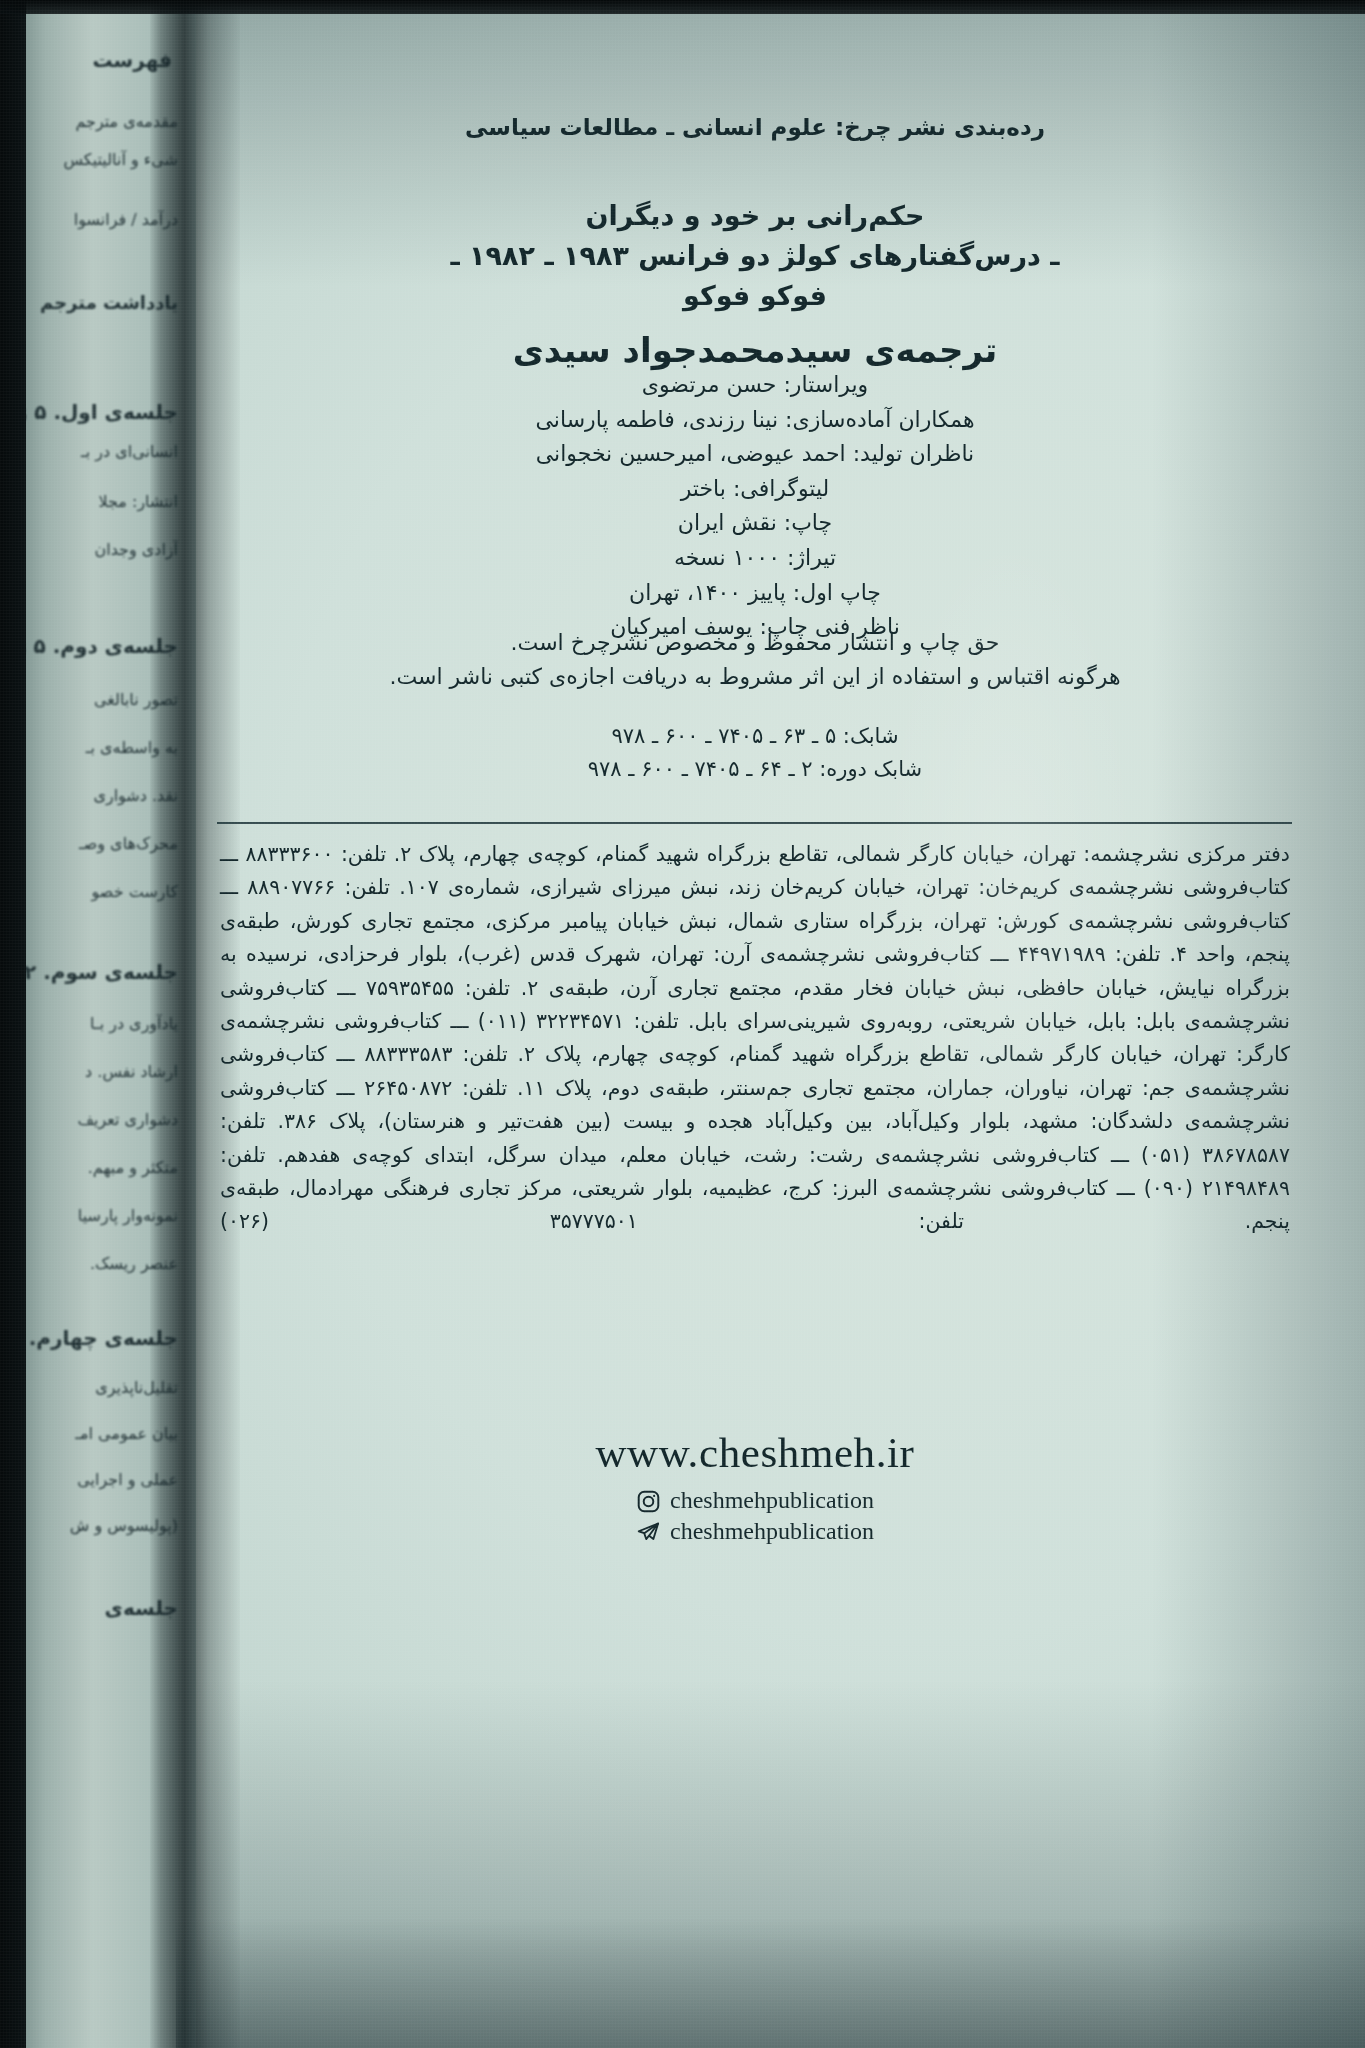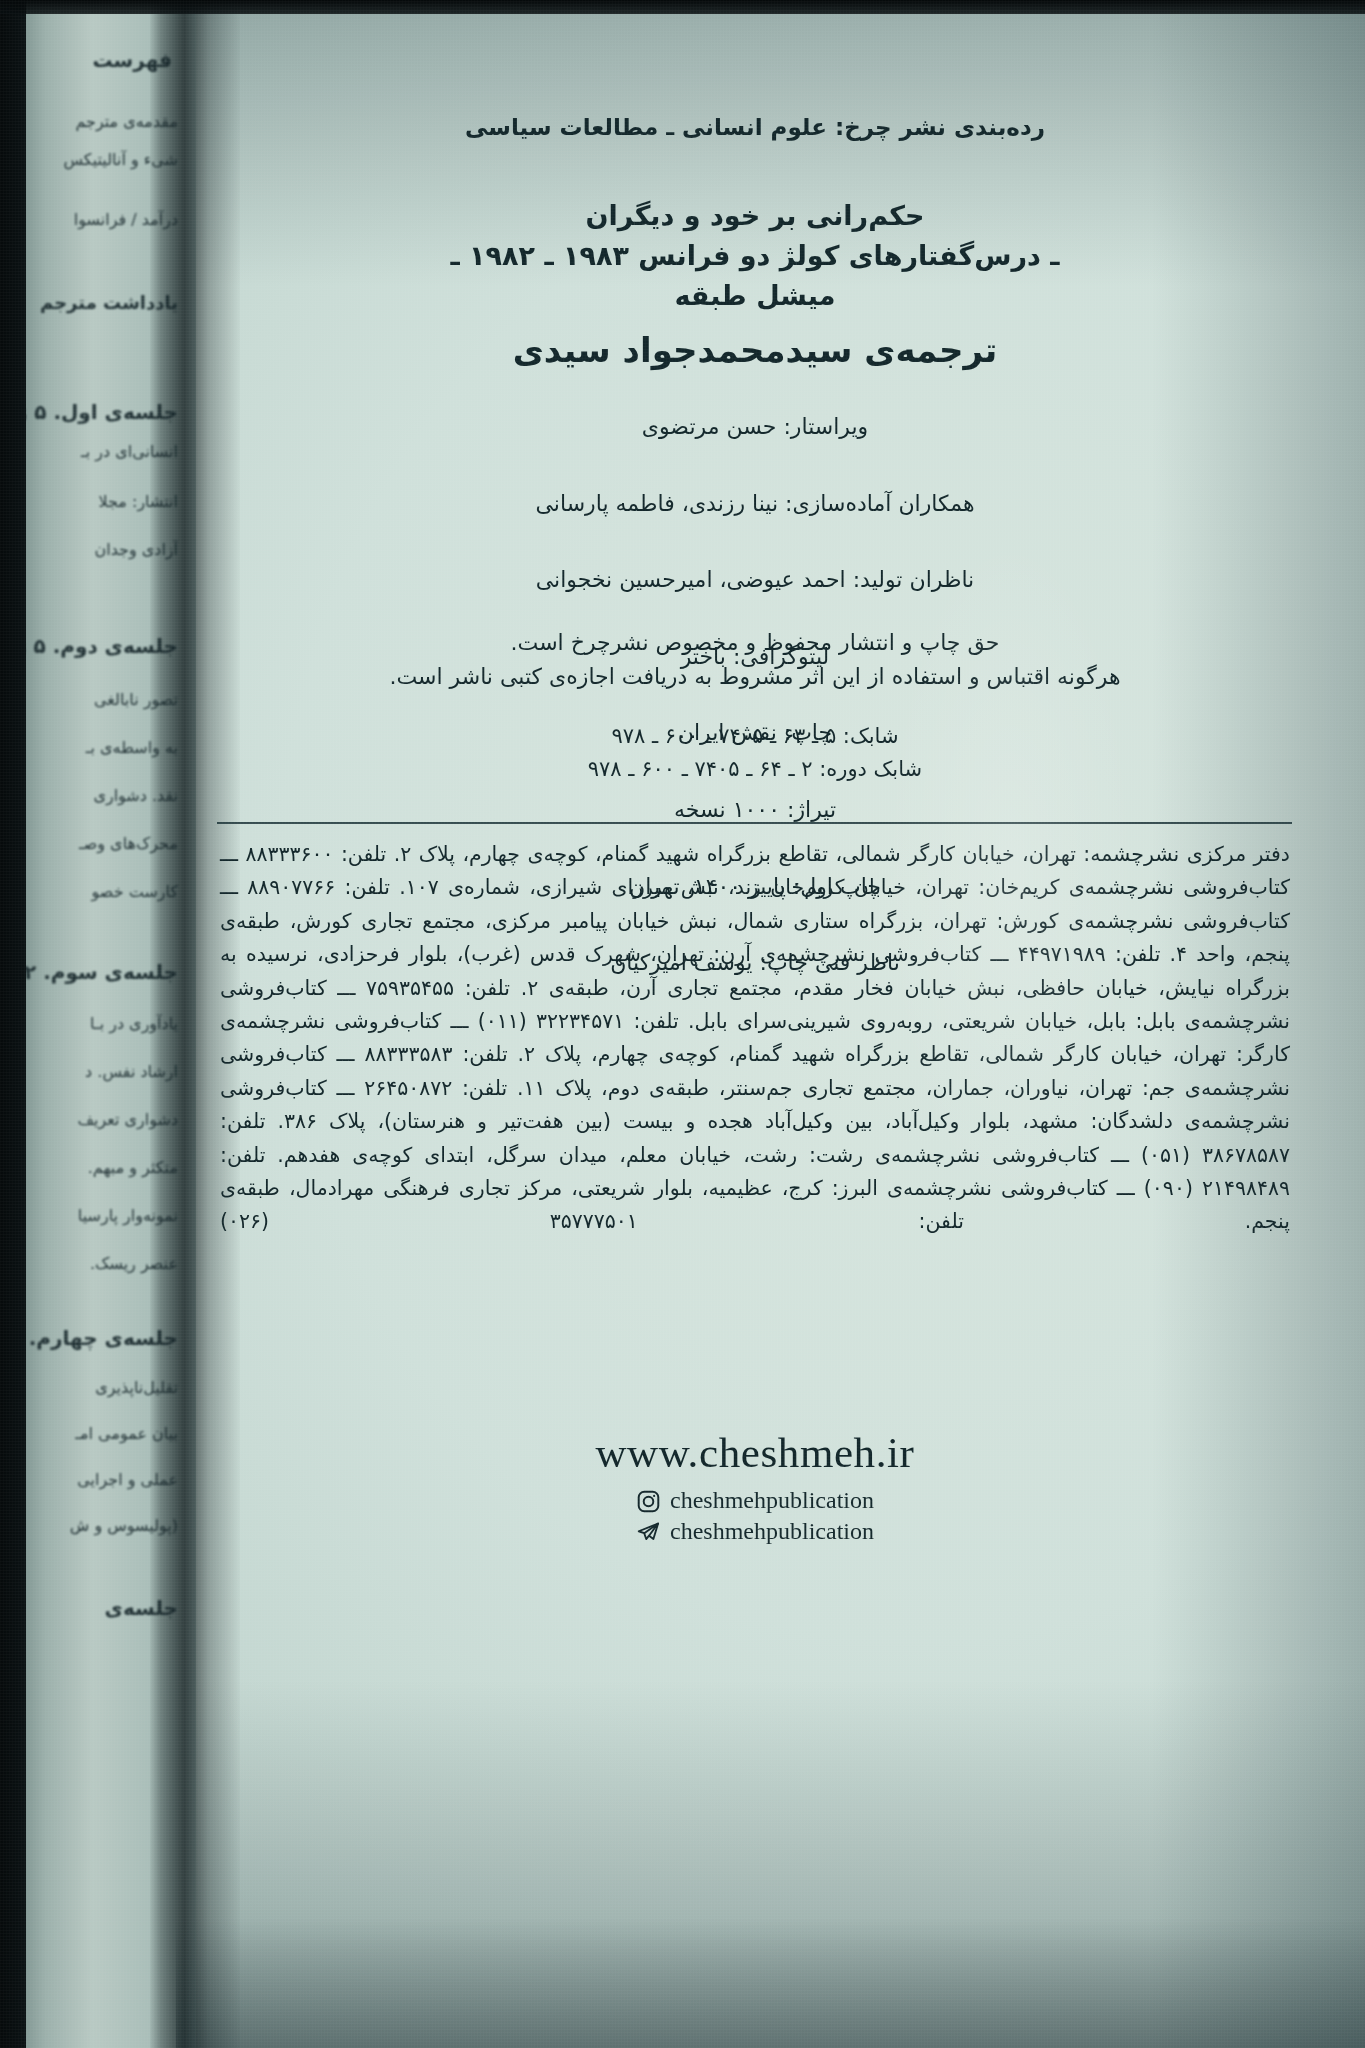--- a/index.html
+++ b/index.html
@@ -142,21 +142,21 @@
   .title-block .t2 { font-weight: bold; }
   .title-block .t3 { font-weight: bold; }
   .title-block .t4 { margin-top: 14px; font-size: 34px; font-weight: bold; }
 
   .credits {
     position: absolute;
     top: 368px; right: 40px; left: 40px;
     font-size: 22px;
     line-height: 34.6px;
   }
-  .credits div { white-space: nowrap; margin-top: 42px; }
+  .credits div { white-space: nowrap; }
 
   .rights {
     position: absolute;
     top: 626px; right: 40px; left: 40px;
     font-size: 22px;
     line-height: 34px;
   }
 
   .isbn {
     position: absolute;
@@ -288,21 +288,21 @@
   <div class="page-right"></div>
   <div class="gutter"></div>
 
   <div class="colophon">
 
     <div class="class-line">رده‌بندی نشر چرخ: علوم انسانی ـ مطالعات سیاسی</div>
 
     <div class="title-block">
       <div class="t1">حکم‌رانی بر خود و دیگران</div>
       <div class="t2">ـ درس‌گفتارهای کولژ دو فرانس ۱۹۸۳ ـ ۱۹۸۲ ـ</div>
-      <div class="t3">میشل طبقه</div>
+      <div class="t3">فوکو فوکو</div>
       <div class="t4">ترجمه‌ی سیدمحمدجواد سیدی</div>
     </div>
 
     <div class="credits">
       <div>ویراستار: حسن مرتضوی</div>
       <div>همکاران آماده‌سازی: نینا رزندی، فاطمه پارسانی</div>
       <div>ناظران تولید: احمد عیوضی، امیرحسین نخجوانی</div>
       <div>لیتوگرافی: باختر</div>
       <div>چاپ: نقش ایران</div>
       <div>تیراژ: ۱۰۰۰ نسخه</div>

